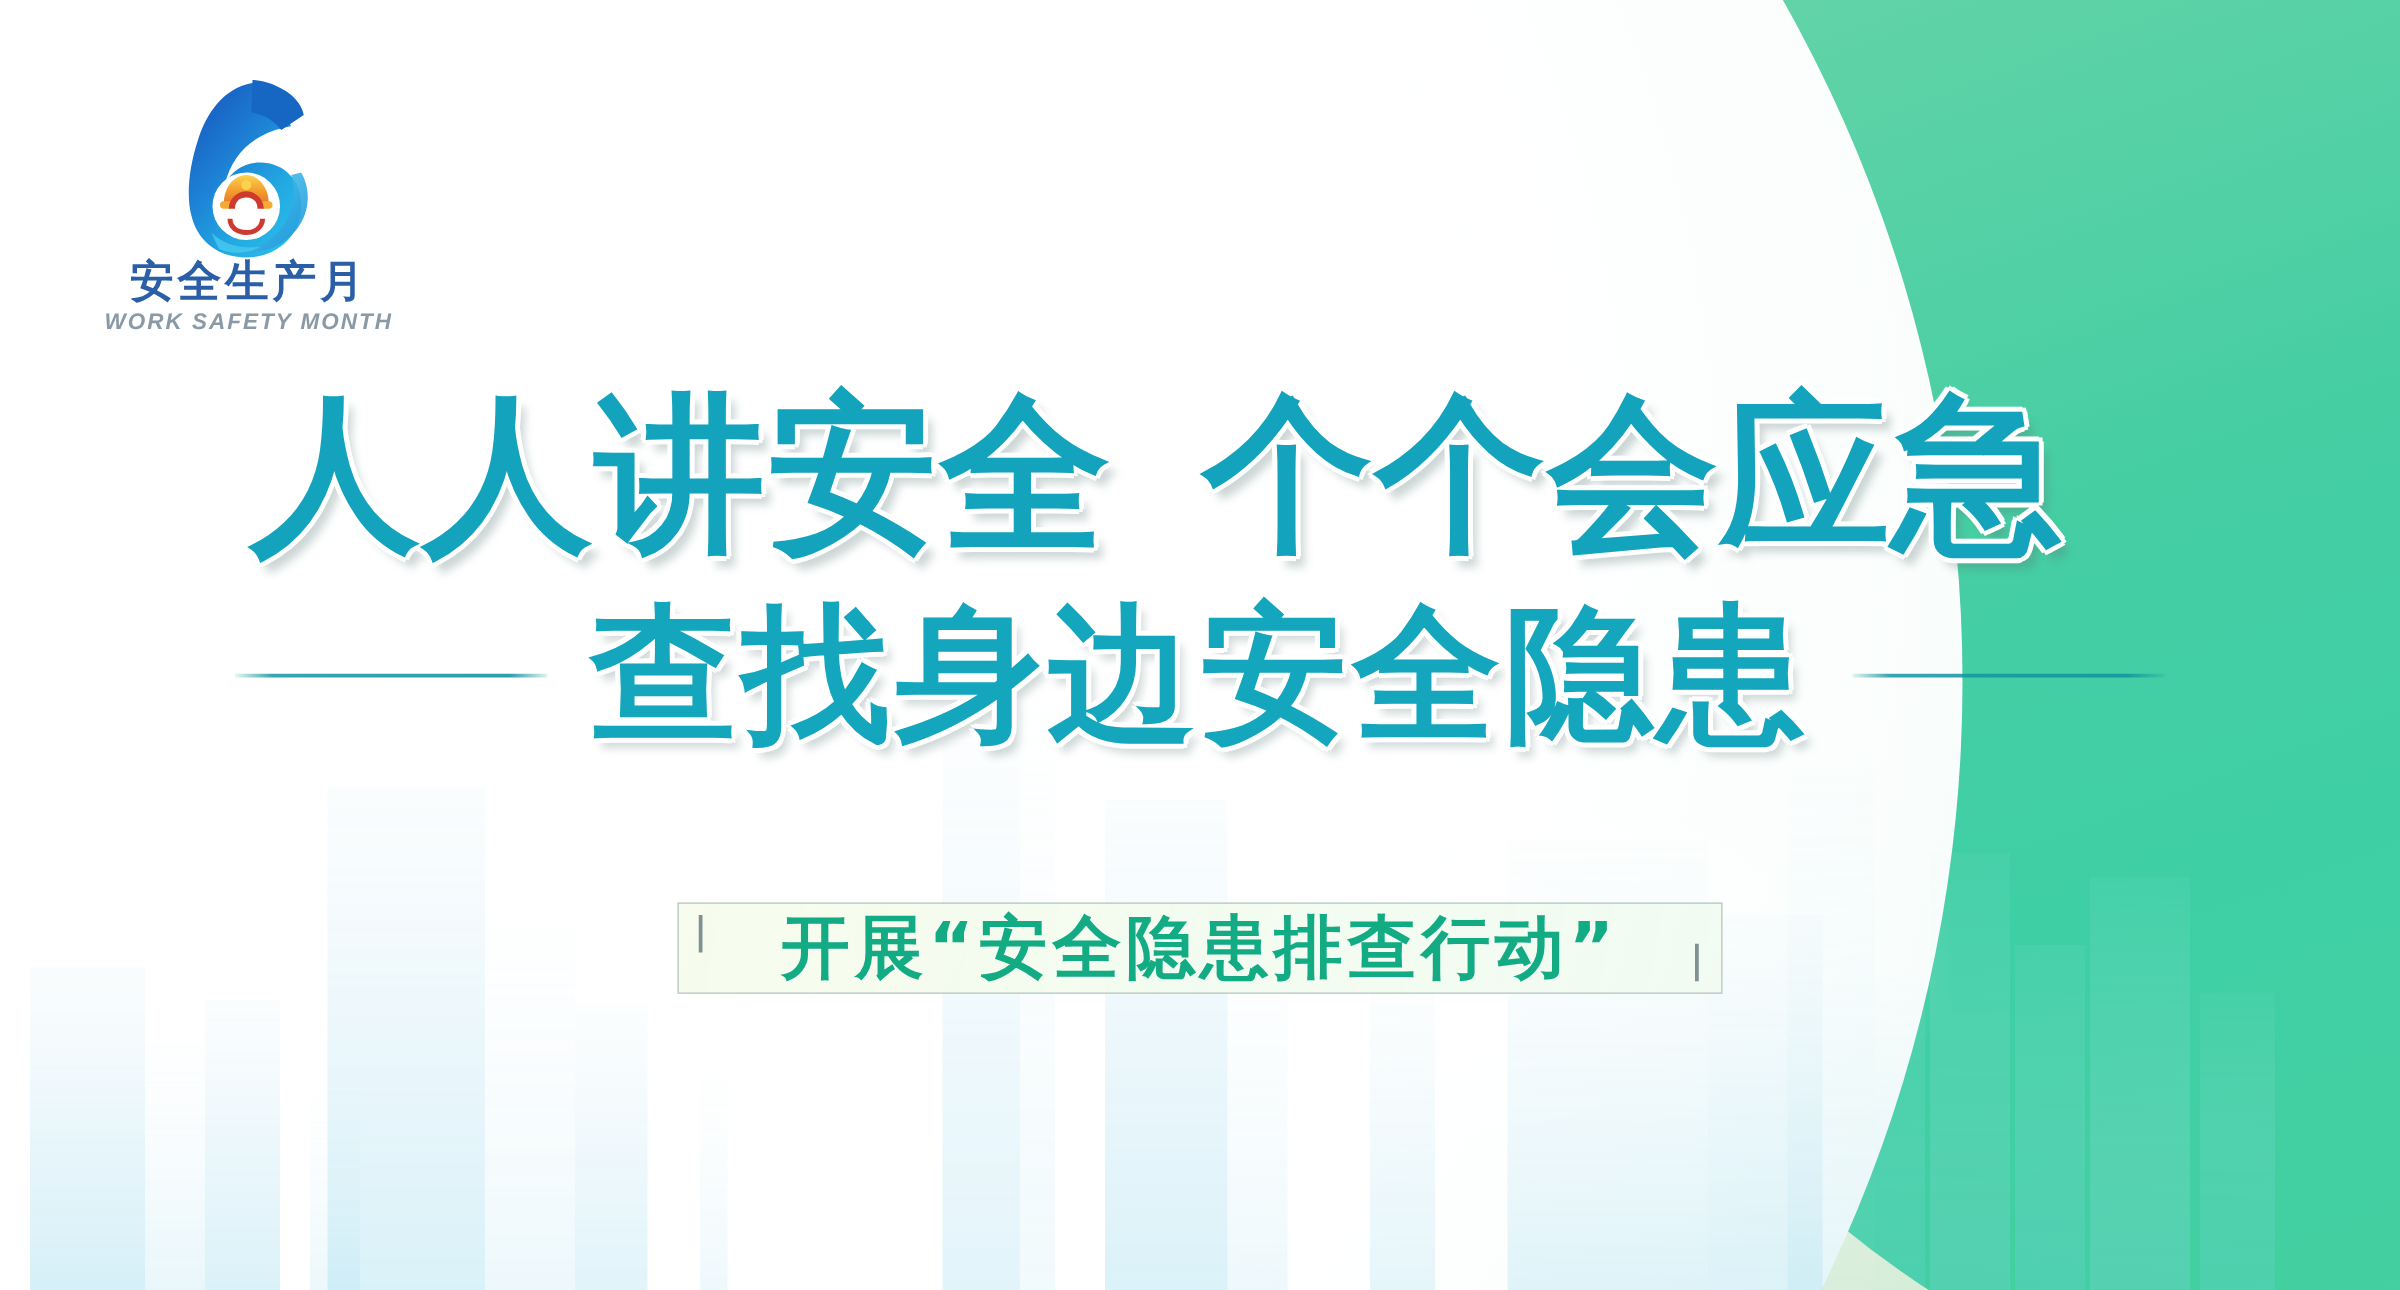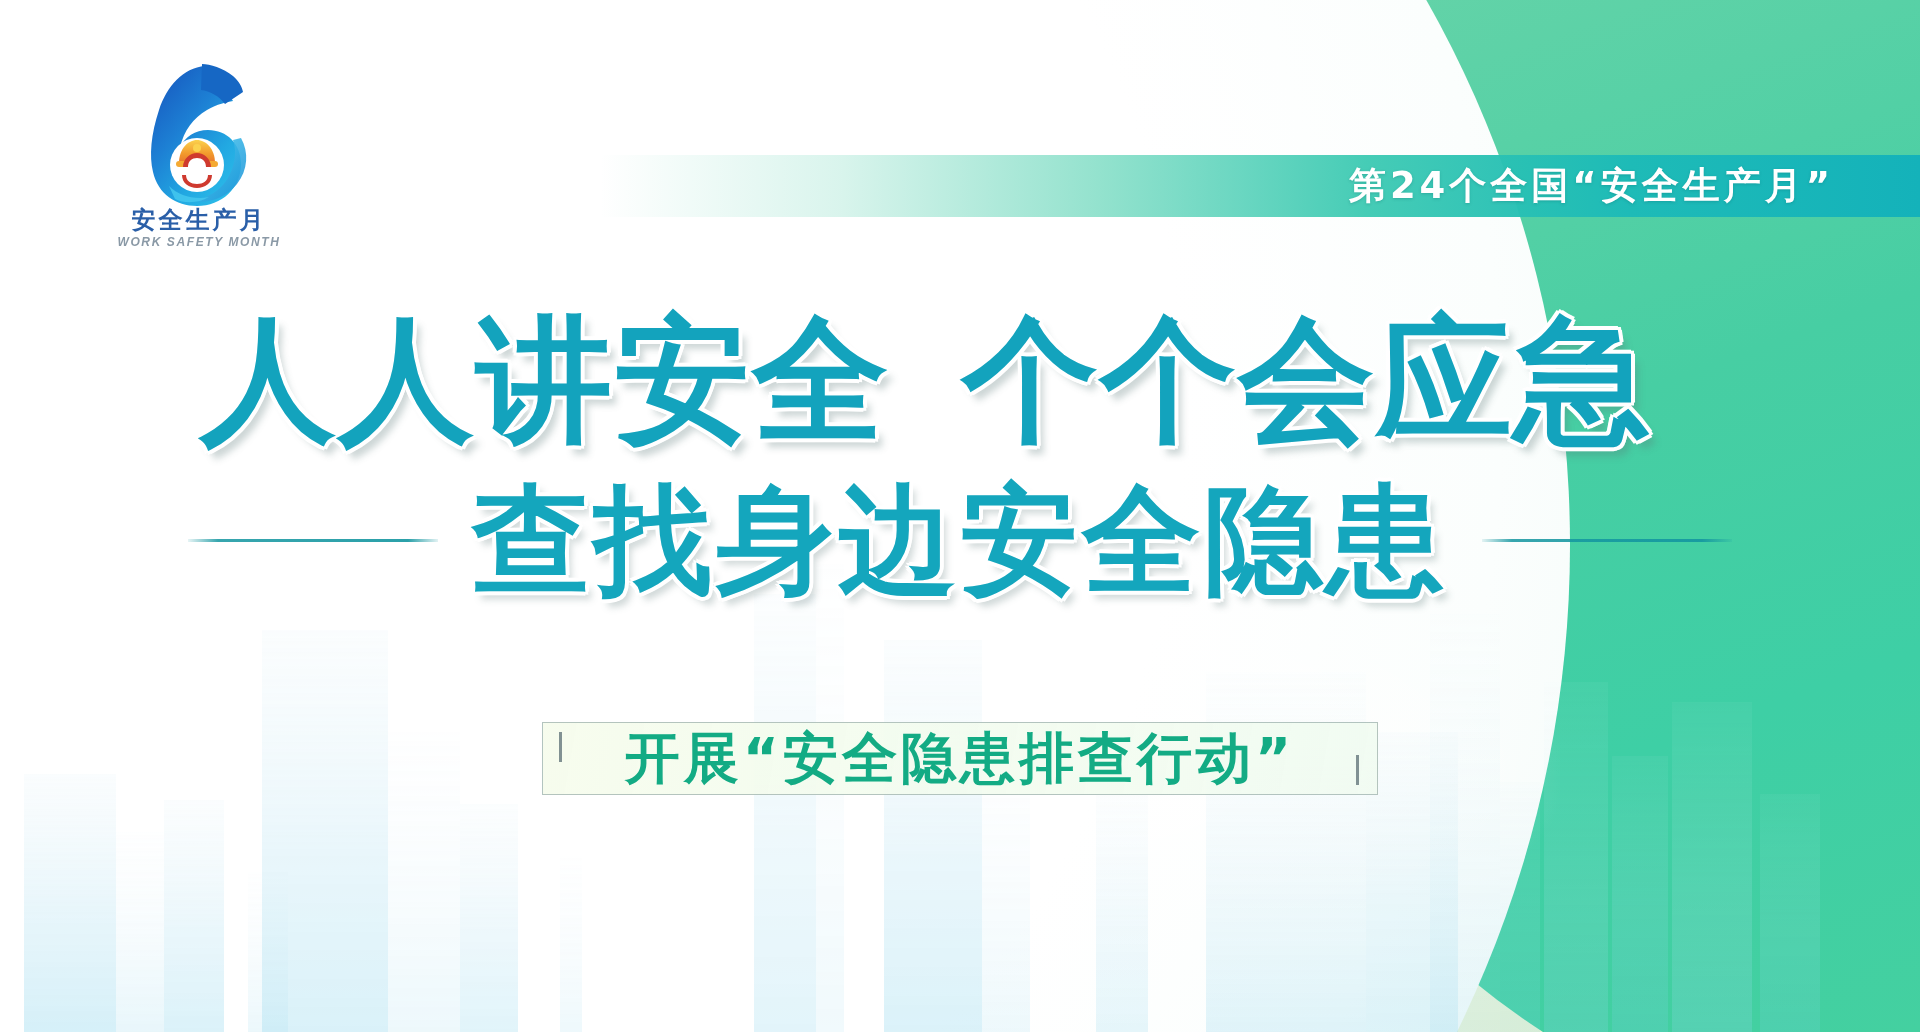--- a/index.html
+++ b/index.html
@@ -107,30 +107,30 @@
   .logo-block {
     position: absolute;
     left: 74px;
     top: 52px;
     width: 250px;
     text-align: center;
   }
   .logo-mark { width: 180px; height: 160px; margin: 0 auto; display: block; }
   .logo-cn {
     margin-top: -4px;
-    font-size: 24px;
+    font-size: 35px;
     font-weight: 700;
     letter-spacing: 3px;
     color: #2a5fa8;
     font-family: "DejaVu Sans", sans-serif;
     line-height: 1.05;
   }
   .logo-en {
     margin-top: 2px;
-    font-size: 12px;
+    font-size: 18px;
     letter-spacing: 1.6px;
     color: #8a99a6;
     font-family: "Liberation Sans", sans-serif;
     font-style: italic;
     font-weight: 600;
   }
 
   
   .ribbon {
     position: absolute;
@@ -359,23 +359,20 @@
                  L9,2 C9,-4 5,-7 0,-7 C-5,-7 -9,-4 -9,2 Z" fill="#cf3a2f"></path>
         <path d="M-15,10 C-15,18 -8,23 0,23 C8,23 15,18 15,10
                  L11,10 C11,16 6,19 0,19 C-6,19 -11,16 -11,10 Z" fill="#cf3a2f"></path>
         <circle cx="0" cy="-17" r="4" fill="#fbd24e"></circle>
       </g>
     </svg>
     <div class="logo-cn">安全生产月</div>
     <div class="logo-en">WORK SAFETY MONTH</div>
   </div>
 
-  <div class="ribbon">
-    <span class="ribbon-text">第24个全国“安全生产月”</span>
-  </div>
 
   <div class="headline-wrap">
     <div class="headline-1">
       <span>人人讲安全</span><span class="headline-gap"></span><span>个个会应急</span>
     </div>
   </div>
 
   <div class="line2-row">
     <span class="rule"></span>
     <span class="headline-2">查找身边安全隐患</span>

